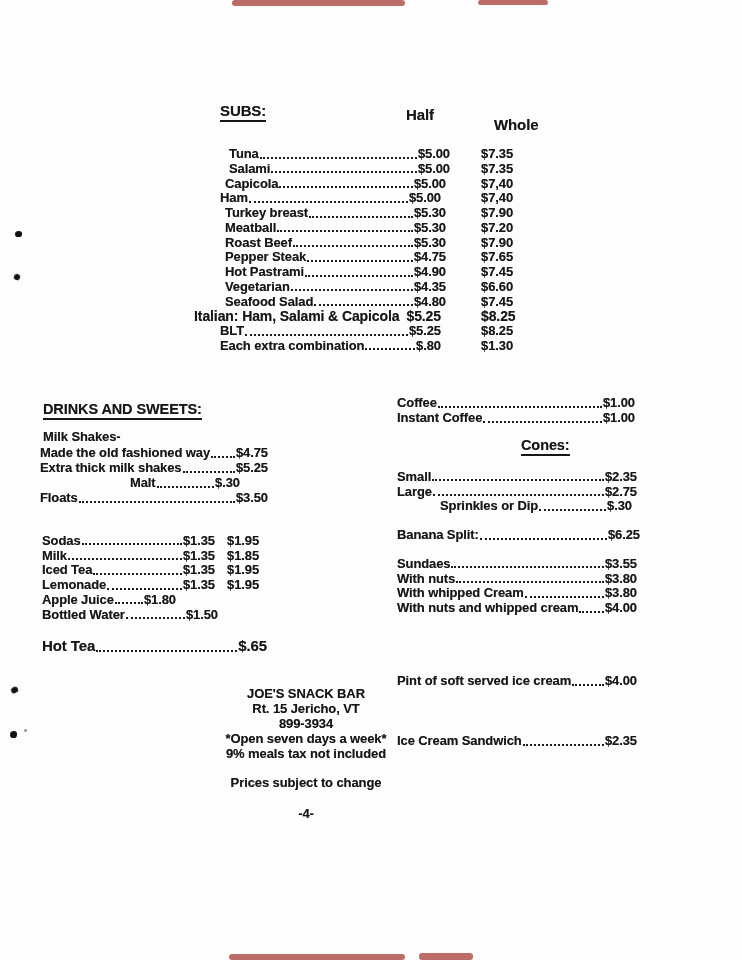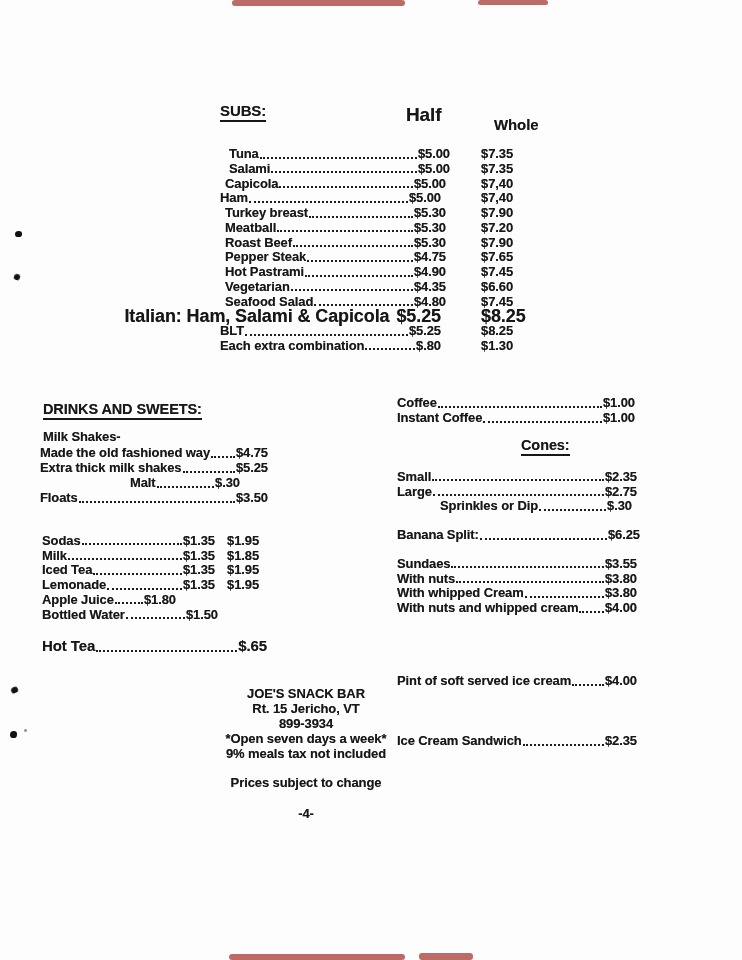--- a/index.html
+++ b/index.html
@@ -20,21 +20,21 @@
   .leader.none{border-bottom:none;}
   .mp{flex:0 0 auto;}
   
   .subs-list{left:220px;top:147px;font-size:13px;}
   .subrow{position:relative;height:14.75px;line-height:14px;}
   .subrow .mrow{width:221px;justify-content:flex-end;}
   .subrow:nth-child(1) .mrow,.subrow:nth-child(2) .mrow{padding-left:9px;}
   .subrow:nth-child(3) .mrow,.subrow:nth-child(5) .mrow,.subrow:nth-child(6) .mrow,
   .subrow:nth-child(7) .mrow,.subrow:nth-child(8) .mrow,.subrow:nth-child(9) .mrow,
   .subrow:nth-child(10) .mrow,.subrow:nth-child(11) .mrow{padding-left:5px;}
-  .subrow:nth-child(12){font-size:18px;}
+  .subrow:nth-child(12){font-size:14px;}
   .wp{position:absolute;left:261px;top:0;}
   
   .drinks-list{left:40px;top:445px;font-size:13px;}
   .drinks-list .mrow{width:228px;height:15px;}
   .drinks-list .mrow:nth-child(3){margin-left:90px;width:110px;}
   .sodas-list{left:42px;top:533px;font-size:13px;}
   .sodarow{display:flex;align-items:flex-end;height:14.8px;line-height:14px;}
   .sodarow .mrow{width:173px;}
   .sodarow:nth-child(5) .mrow{width:134px;}
   .sodarow:nth-child(6) .mrow{width:176px;}
@@ -70,21 +70,21 @@
   <div class="strip" style="left:478px;top:0;width:70px;height:5px;"></div>
   <div class="strip" style="left:229px;top:954px;width:176px;height:6px;"></div>
   <div class="strip" style="left:419px;top:953px;width:54px;height:7px;"></div>
   <div class="speck" style="left:15px;top:231px;width:7px;height:6px;"></div>
   <div class="speck" style="left:14px;top:274px;width:6px;height:6px;transform:rotate(20deg);"></div>
   <div class="speck" style="left:11px;top:687px;width:7px;height:6px;transform:rotate(-25deg);"></div>
   <div class="speck" style="left:10px;top:731px;width:7px;height:7px;"></div>
   <div class="speck" style="left:24px;top:729px;width:3px;height:3px;opacity:.45;"></div>
 
   <div class="abs hdr" style="left:220px;top:103px;">SUBS:</div>
-  <div class="abs t13" style="left:383px;top:108px;font-size:19px;padding-left:23px;">Half</div>
+  <div class="abs t13" style="left:383px;top:108px;font-size:15px;padding-left:23px;">Half</div>
   <div class="abs t13" style="left:494px;top:118px;font-size:15px;">Whole</div>
 
   <div class="abs subs-list">
     <div class="subrow">
       <div class="mrow">
           <span class="mi">Tuna</span>
           <span class="leader"></span>
           <span class="mp">$5.00</span>
         </div>
       <span class="wp">$7.35</span>

